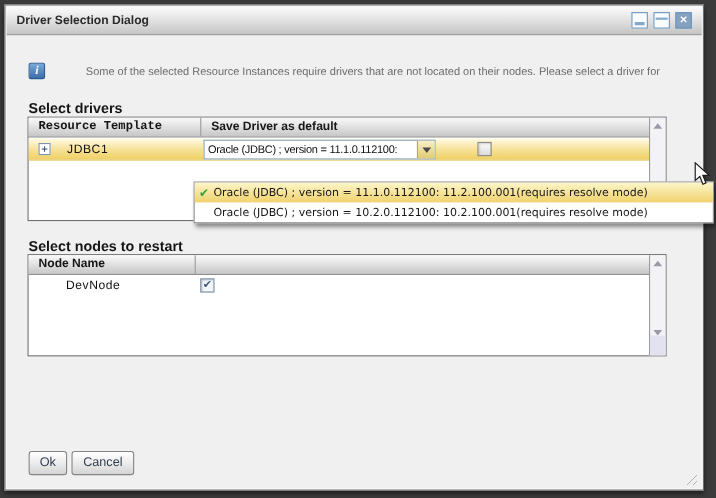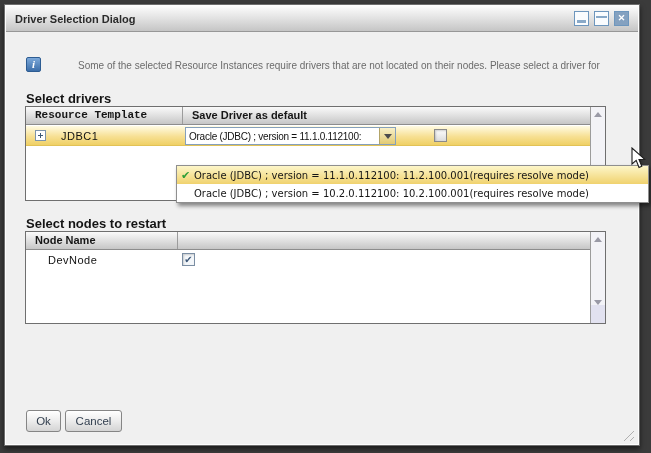--- a/index.html
+++ b/index.html
@@ -106,21 +106,21 @@
     position:absolute; width:13px; height:13px; background:linear-gradient(#fdfdfd,#dcdcdc);
     border:1px solid #8a8a8a; box-shadow:inset 1px 1px 2px rgba(0,0,0,.18);
     font-size:10px; line-height:12px; text-align:center; color:#3e5878;
   }
   .cb-save { left:408px; top:22px; }
   .cb-resolve { left:156px; top:21px; border-color:#7b8ea3; background:#f4f7fa; }
   .checkbox.checked::after { content:"\2714"; }
 
   
   .node-row { position:absolute; left:0; top:19px; right:15px; height:18px; display:flex; align-items:center; }
-  .node-row .cell-text { margin-left:22px;text-align:right; }
+  .node-row .cell-text { margin-left:34px;text-align:right; }
 
   
   .popup {
     position:absolute; left:176px; top:141px; width:473px; height:38px;
     background:#fff; border:1px solid #8f8f8f;
     box-shadow:2px 3px 4px rgba(0,0,0,.45); z-index:10;margin-top:24px;
   }
   .opt {
     height:18px; display:flex; align-items:center; white-space:nowrap; overflow:hidden;
     font-family:"DejaVu Sans", sans-serif; font-size:10px; color:#161616;

